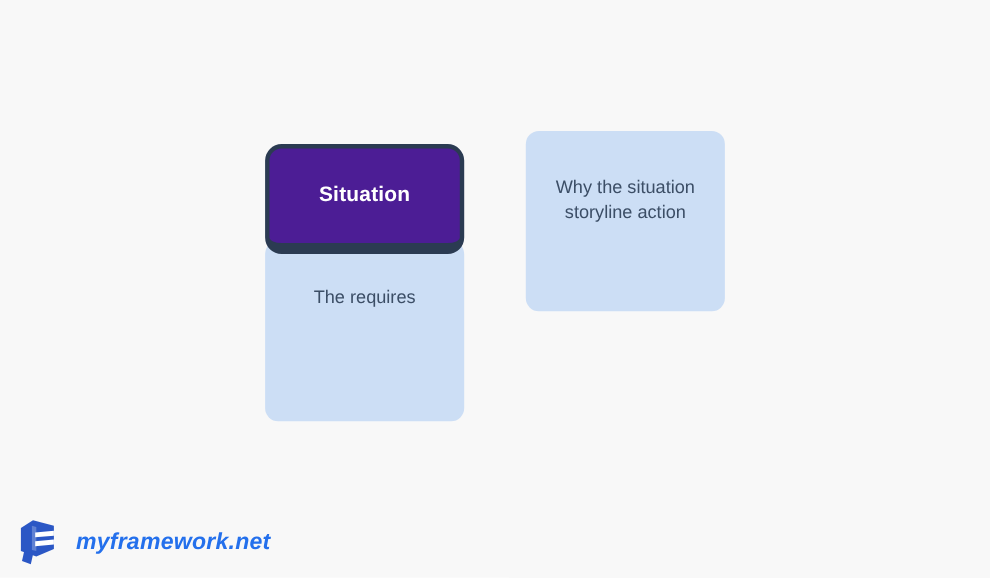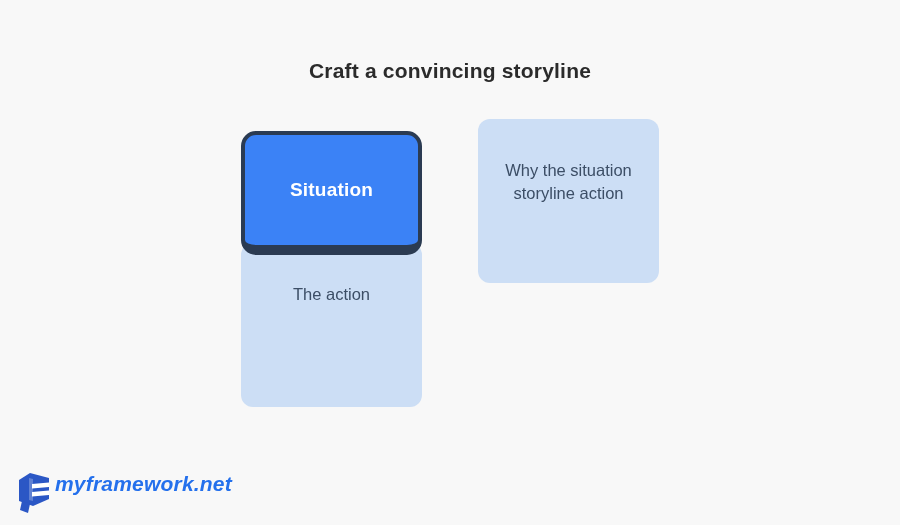--- a/index.html
+++ b/index.html
@@ -36,22 +36,22 @@
   }
   .card {
     width: 181px;
     display: flex;
     flex-direction: column;
   }
   .card-header {
     position: relative;
     z-index: 2;
     box-sizing: border-box;
-    height: 124px;
-    background: #3b82f6;
+    height: 100px;
+    background: #4c1d95;
     border: 4px solid #2b3b52;
     border-bottom-width: 10px;
     border-radius: 15px;
     display: flex;
     align-items: center;
     justify-content: center;
   }
   .card-header-label {
     color: #ffffff;
     font-size: 19px;
@@ -74,50 +74,50 @@
     max-width: 150px;
     color: #3c4e66;
     font-size: 16.5px;
     line-height: 1.38;
   }
   .brand {
     position: absolute;
     left: 15px;
     top: 472px;
     display: flex;
-    gap: 3px;
+    align-items: center;
+    gap: 17px;
   }
   .brand-icon {
     width: 37px;
     height: 42px;
     display: block;
   }
   .brand-text {
     font-size: 21px;
     font-weight: 700;
     font-style: italic;
     color: #2470ec;
     letter-spacing: 0.2px;
   }
 </style>
 </head>
 <body>
 
 <div class="page">
 
-  <div class="title">Craft a convincing storyline</div>
 
   <div class="cards">
 
     <div class="card">
       <div class="card-header">
         <span class="card-header-label">Situation</span>
       </div>
       <div class="card-body">
-        <span class="card-body-text">The action</span>
+        <span class="card-body-text">The requires</span>
       </div>
     </div>
 
     <div class="card">
       <div class="card-body">
         <span class="card-body-text">Why the situation storyline action</span>
       </div>
     </div>
 
 

